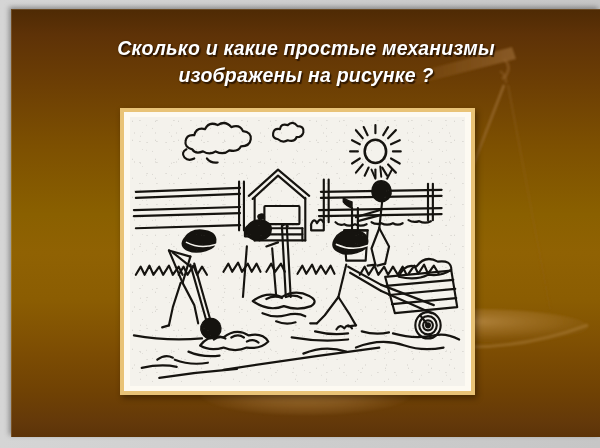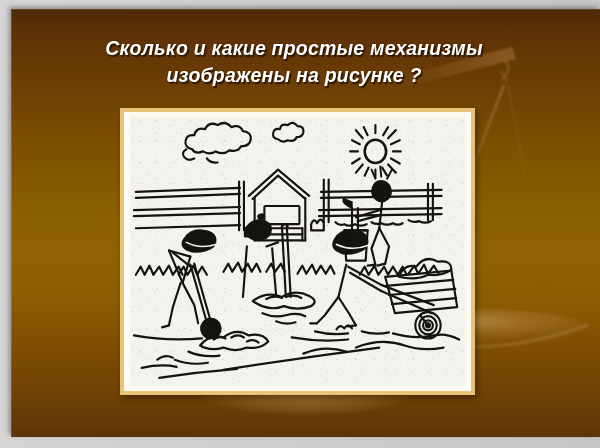--- a/index.html
+++ b/index.html
@@ -51,21 +51,21 @@
     background:radial-gradient(ellipse at 50% 35%,
                 rgba(214,168,110,.50) 0%,
                 rgba(180,132,72,.38) 45%,
                 rgba(140,96,40,.16) 72%,
                 rgba(120,80,24,0) 100%);
     filter:blur(1.2px);
   }
 
   
   .title{
-    position:absolute;left:28px;top:26px;width:510px;
+    position:absolute;left:40px;top:26px;width:510px;
     text-align:center;
     color:#ffffff;
     font-style:italic;
     font-weight:bold;
     font-size:19.5px;
     line-height:27px;
     letter-spacing:.2px;
     text-shadow:1.5px 1.5px 1px rgba(30,12,0,.75), 0 0 2px rgba(0,0,0,.35);
     white-space:pre-line;
   }

